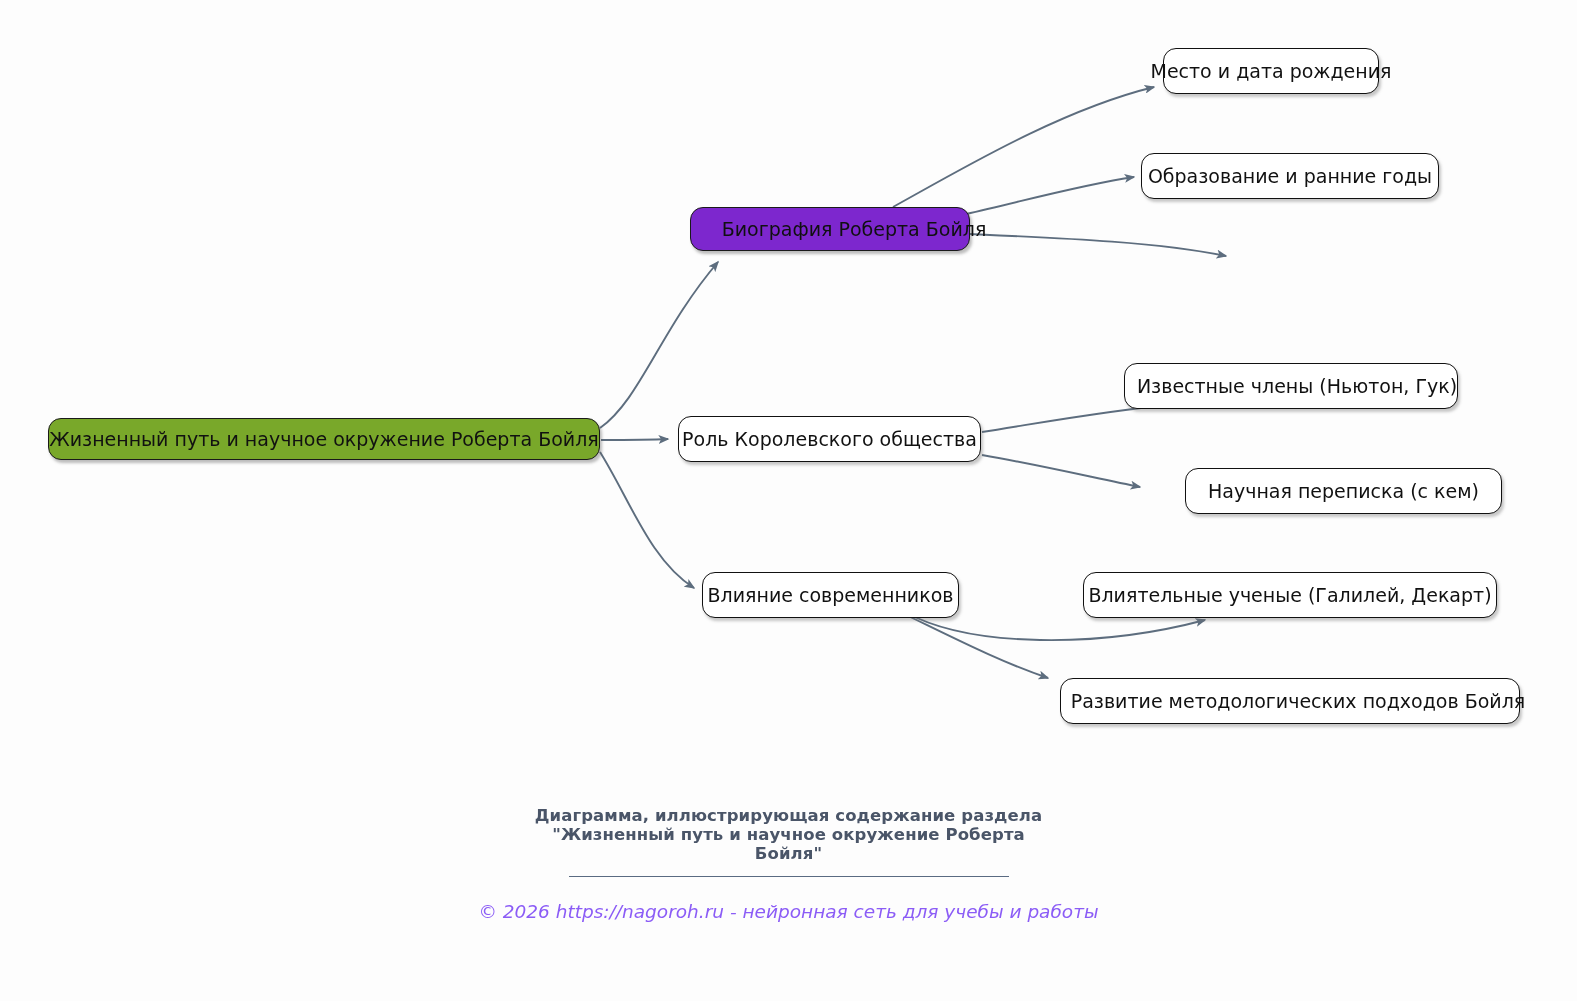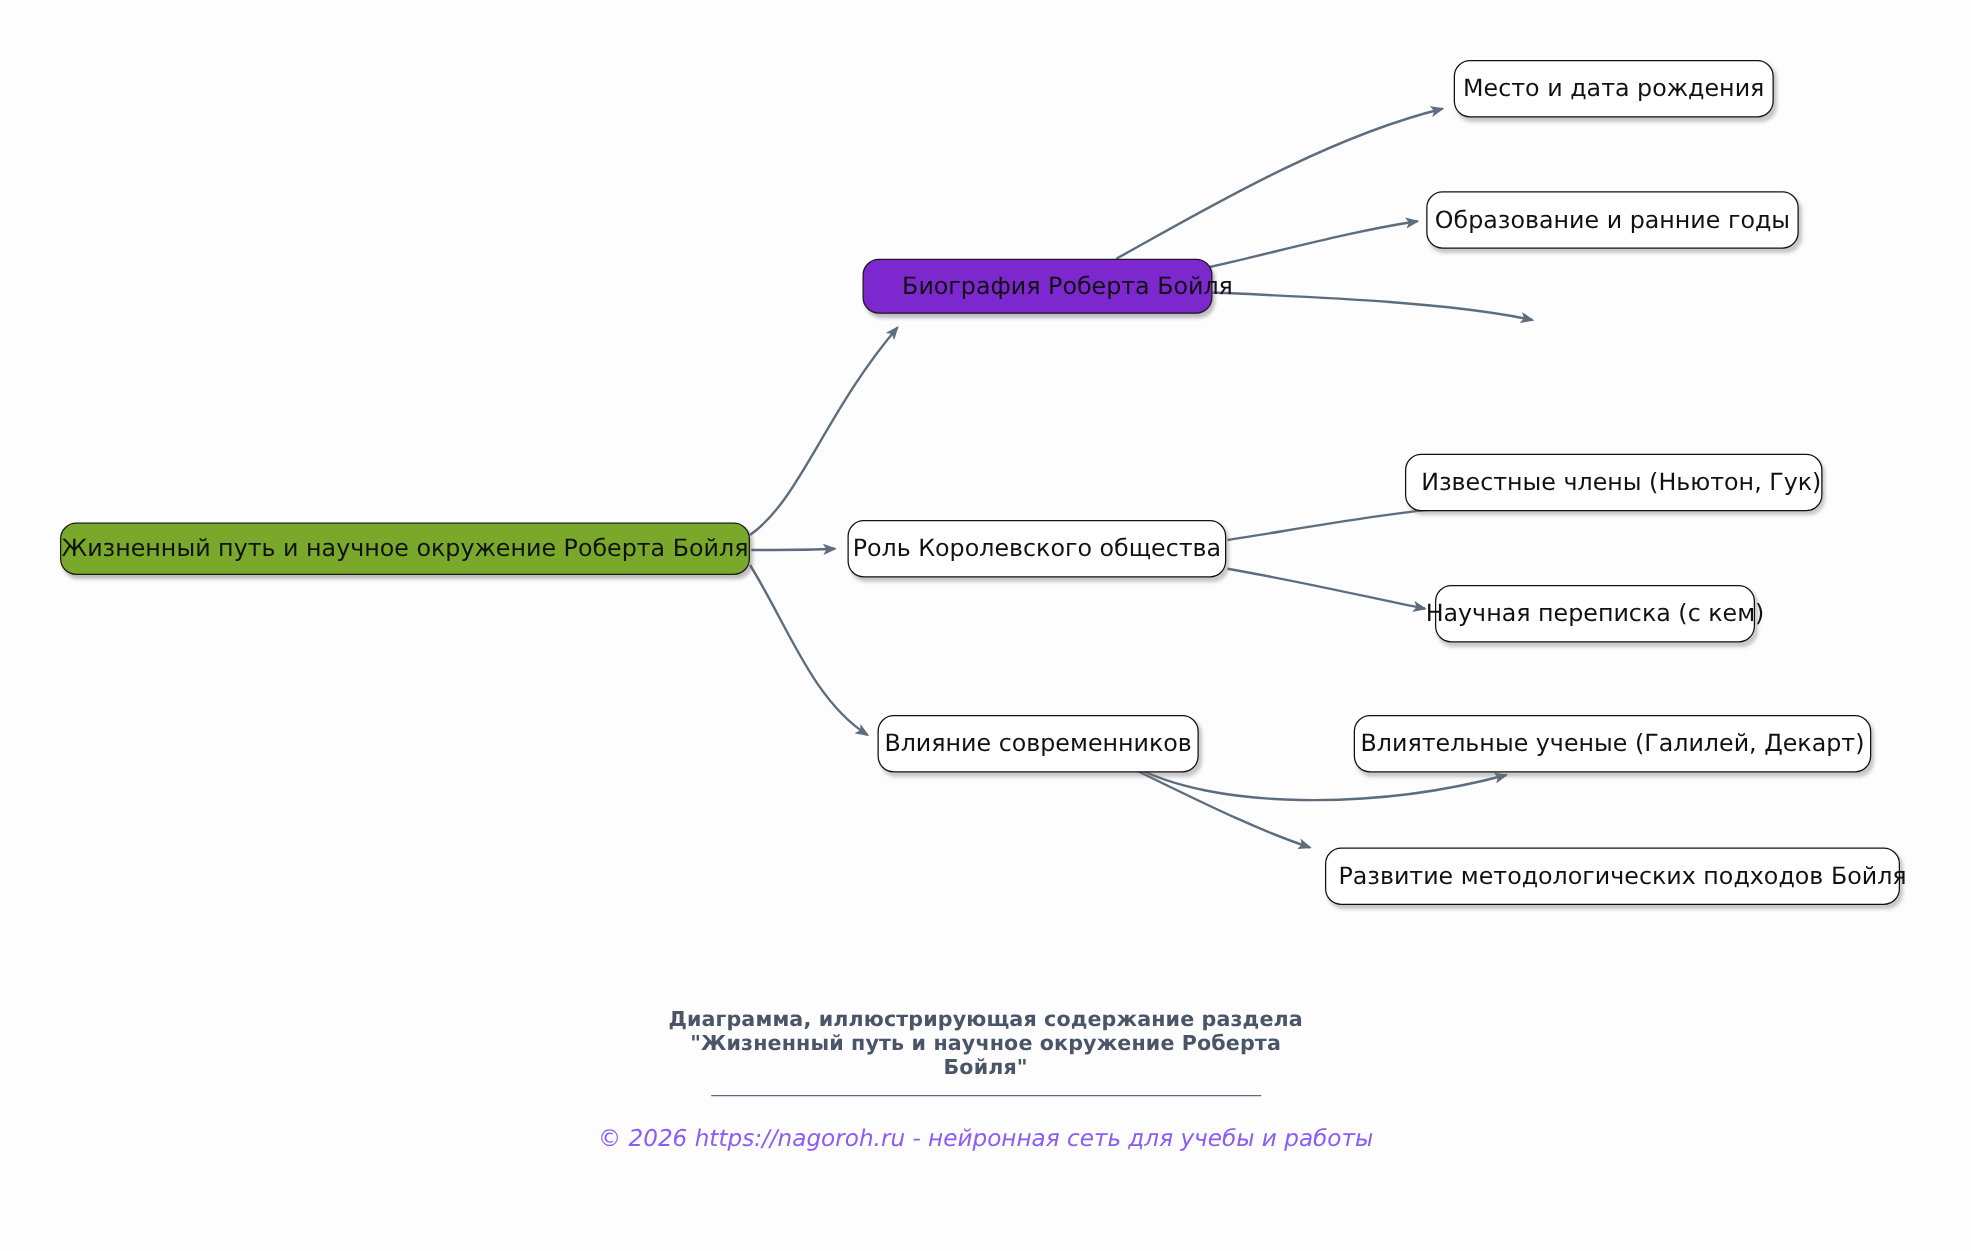--- a/index.html
+++ b/index.html
@@ -136,38 +136,38 @@
   </svg>
 
   <div class="node root" style="left:48px; top:418px; width:552px; height:42px;">
     <span class="node-label">Жизненный путь и научное окружение Роберта Бойля</span>
   </div>
 
   <div class="node branch-accent" style="left:690px; top:207px; width:280px; height:44px;">
     <span class="node-label">Биография Роберта Бойля</span>
   </div>
 
-  <div class="node plain" style="left:1163px; top:48px; width:256px; height:46px;">
+  <div class="node plain" style="left:1163px; top:48px; width:216px; height:46px;">
     <span class="node-label">Место и дата рождения</span>
   </div>
 
   <div class="node plain" style="left:1141px; top:153px; width:298px; height:46px;">
     <span class="node-label">Образование и ранние годы</span>
   </div>
 
 
   <div class="node plain" style="left:678px; top:416px; width:303px; height:46px;">
     <span class="node-label">Роль Королевского общества</span>
   </div>
 
   <div class="node plain" style="left:1124px; top:363px; width:334px; height:46px;padding-left:12px;">
     <span class="node-label">Известные члены (Ньютон, Гук)</span>
   </div>
 
-  <div class="node plain" style="left:1148px; top:468px; width:256px; height:46px;">
+  <div class="node plain" style="left:1185px; top:468px; width:317px; height:46px;">
     <span class="node-label">Научная переписка (с кем)</span>
   </div>
 
   <div class="node plain" style="left:702px; top:572px; width:257px; height:46px;">
     <span class="node-label">Влияние современников</span>
   </div>
 
   <div class="node plain" style="left:1083px; top:572px; width:414px; height:46px;">
     <span class="node-label">Влиятельные ученые (Галилей, Декарт)</span>
   </div>

